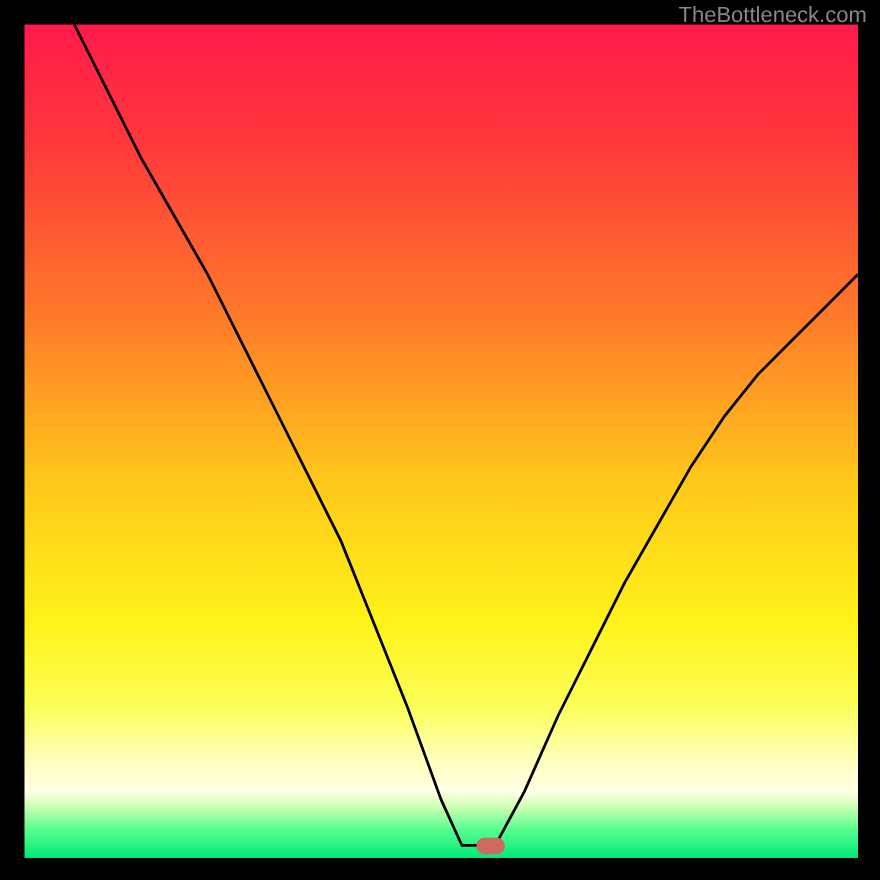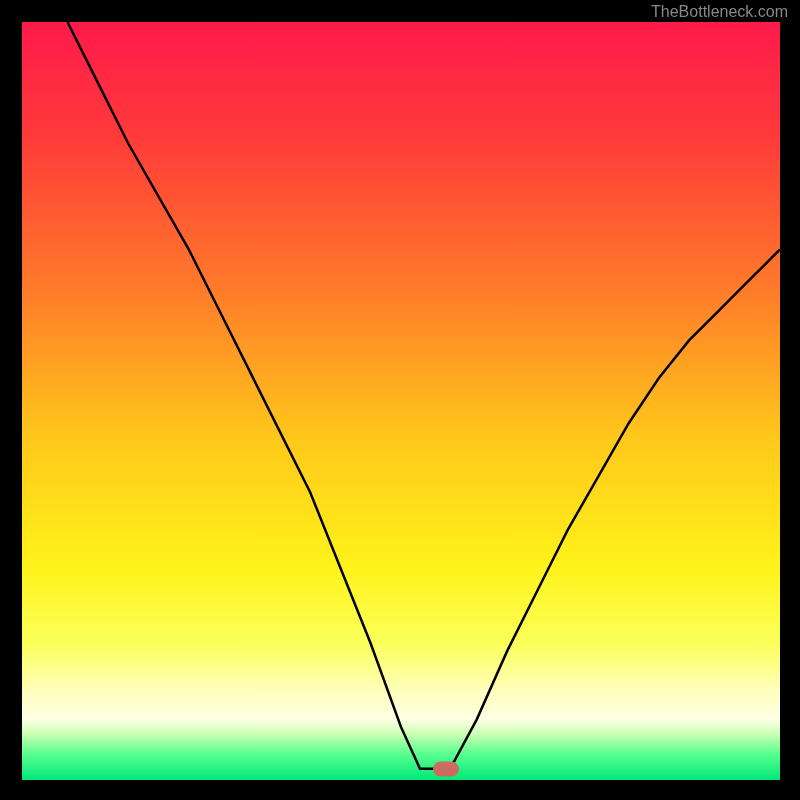--- a/index.html
+++ b/index.html
@@ -15,21 +15,21 @@
     position: relative;
     width: 800px;
     height: 800px;
     background: #000;
   }
   .watermark {
     position: absolute;
     top: 3px;
     right: 12px;
     color: #888;
-    font-size: 16px;
+    font-size: 20px;
     font-weight: normal;
     z-index: 10;
   }
   .plot-area {
     position: absolute;
     left: 22px;
     top: 22px;
     width: 758px;
     height: 758px;
     overflow: hidden;

